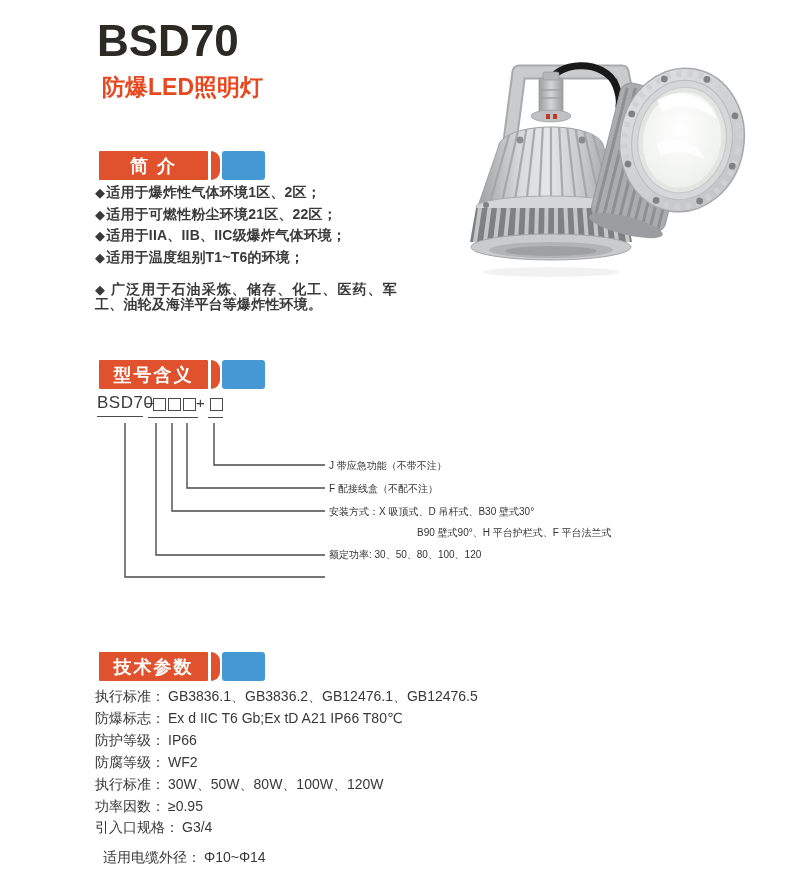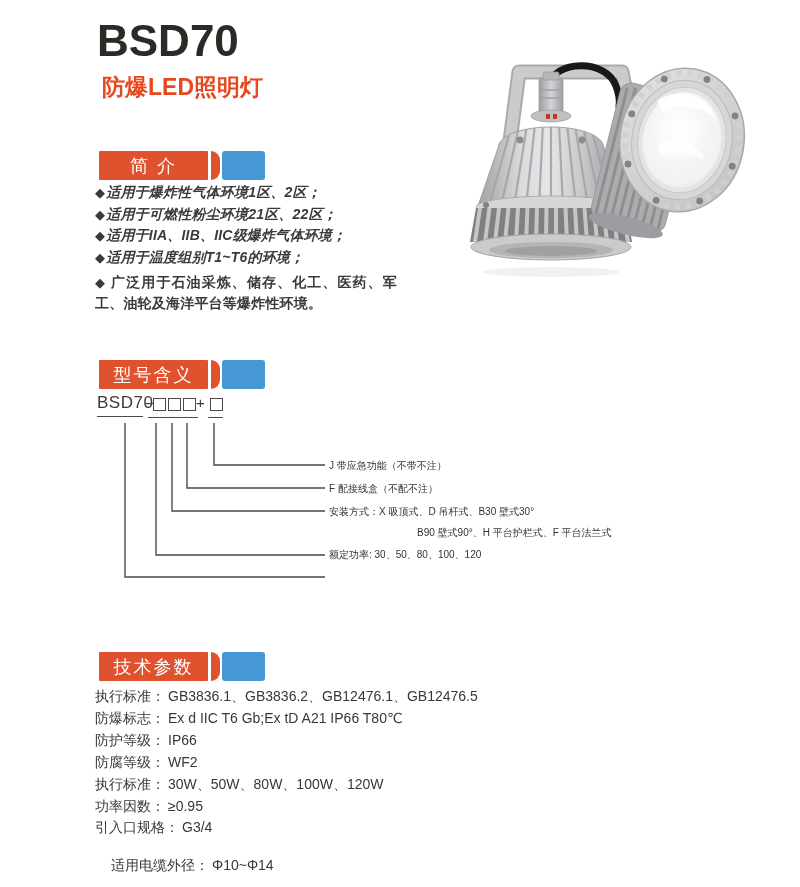--- a/index.html
+++ b/index.html
@@ -7,31 +7,31 @@
         font-family:"Liberation Sans","DejaVu Sans",sans-serif;color:#333;}
 
   .abs{position:absolute;}
 
   .page-title{left:97px;top:16px;font-size:44px;font-weight:bold;color:#2d2a26;letter-spacing:0;}
   .page-subtitle{left:102px;top:72px;font-size:23px;font-weight:bold;color:var(--subtitle_red,#e8481f);}
 
   
   .sec-head{display:flex;align-items:stretch;height:29px;}
   .sec-head-label{width:109px;background:var(--accent_orange,#e0512d);color:#fff;
-      font-size:18px;font-weight:normal;display:flex;align-items:center;justify-content:center;
+      font-size:18px;font-weight:bold;display:flex;align-items:center;justify-content:center;
       letter-spacing:2px;border-radius:1px;}
   .sec-head-crescent{width:9px;margin-left:3px;background:var(--accent_orange,#e0512d);
       border-radius:0 9px 9px 0;}
   .sec-head-blue{width:43px;margin-left:2px;background:var(--accent_blue,#4598d4);border-radius:3px;}
 
   
   .bullets{left:95px;top:182px;width:312px;font-size:14px;font-weight:bold;color:#3a3a3a;}
   .bullet{display:block;line-height:21.7px;letter-spacing:0.2px;}
-  .bullet.nowrap{white-space:nowrap;font-style:italic;}
-  .bullet.justified{margin-top:3px;line-height:20px;text-align:justify;width:302px;}
+  .bullet.nowrap{white-space:nowrap;}
+  .bullet.justified{margin-top:13px;line-height:15px;text-align:justify;width:302px;}
   .diamond{font-size:13px;margin-right:1px;}
   .bullet.justified .diamond{margin-right:5px;}
 
   
   .model-diagram{left:95px;top:393px;width:660px;height:200px;}
   .code-prefix{position:absolute;left:2px;top:0;font-size:17px;color:#3a3a3a;width:46px;
       padding-bottom:3px;border-bottom:1.5px solid #4a4a4a;letter-spacing:0.5px;}
   .code-dash{position:absolute;left:51px;top:0;font-size:17px;color:#3a3a3a;}
   .mbox{position:absolute;top:5px;width:11px;height:11px;border:1.5px solid #4a4a4a;background:#fff;}
   .code-plus{position:absolute;left:101px;top:1px;font-size:15px;color:#3a3a3a;}
@@ -235,16 +235,16 @@
   </div>
 
   <div class="abs specs-list">
     <p class="spec-row" style="margin:0"><span>执行标准：</span><span class="spec-value">GB3836.1、GB3836.2、GB12476.1、GB12476.5</span></p>
     <p class="spec-row" style="margin:0"><span>防爆标志：</span><span class="spec-value">Ex d IIC T6 Gb;Ex tD A21 IP66 T80℃</span></p>
     <p class="spec-row" style="margin:0"><span>防护等级：</span><span class="spec-value">IP66</span></p>
     <p class="spec-row" style="margin:0"><span>防腐等级：</span><span class="spec-value">WF2</span></p>
     <p class="spec-row" style="margin:0"><span>执行标准：</span><span class="spec-value">30W、50W、80W、100W、120W</span></p>
     <p class="spec-row" style="margin:0"><span>功率因数：</span><span class="spec-value">≥0.95</span></p>
     <p class="spec-row" style="margin:0"><span>引入口规格：</span><span class="spec-value">G3/4</span></p>
-    <p class="spec-row" style="margin:16px"><span>适用电缆外径：</span><span class="spec-value">Φ10~Φ14</span></p>
+    <p class="spec-row" style="margin:8px"><span>适用电缆外径：</span><span class="spec-value">Φ10~Φ14</span></p>
   </div>
 
 </div>
 
 </body></html>

